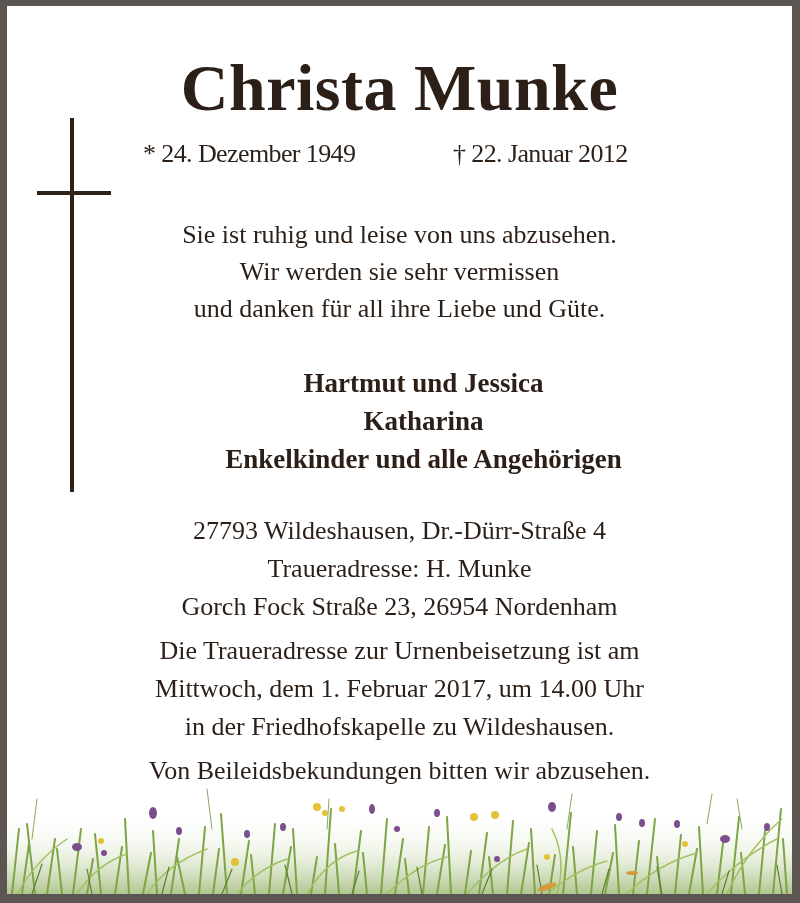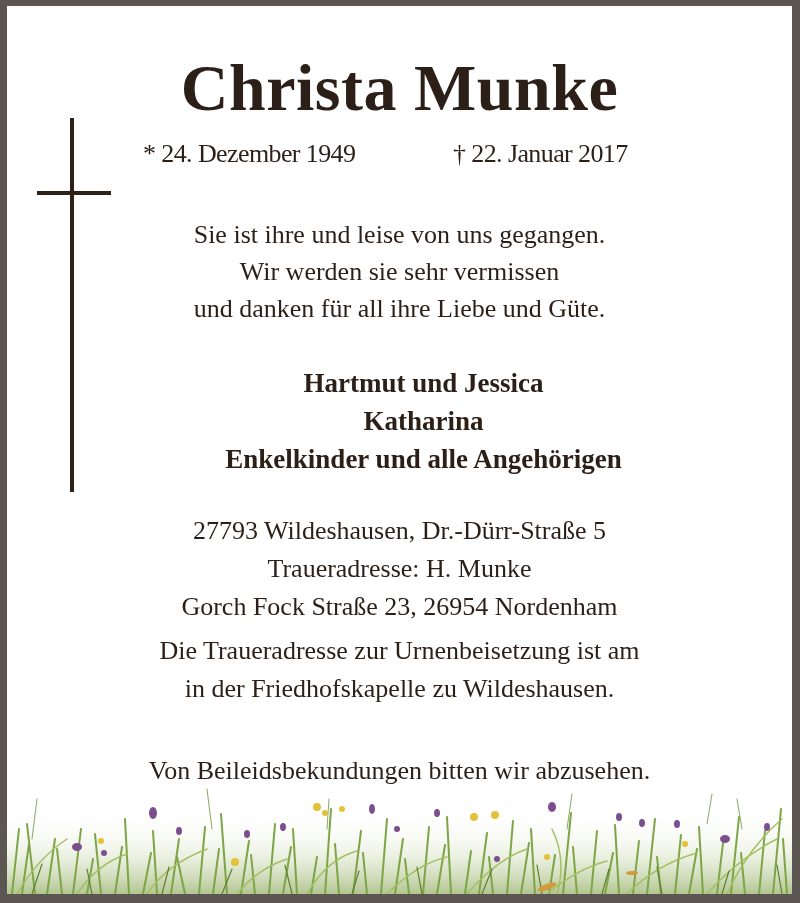--- a/index.html
+++ b/index.html
@@ -91,42 +91,43 @@
   <div class="paper">
 
     <div>
       <div class="cross-vertical"></div>
       <div class="cross-horizontal"></div>
     </div>
 
     <div class="title">Christa Munke</div>
 
     <div class="dates date-birth">* 24. Dezember 1949</div>
-    <div class="dates date-death">† 22. Januar 2017</div>
+    <div class="dates date-death">† 22. Januar 2012</div>
 
     <div class="block poem">
-      <span class="line">Sie ist ihre und leise von uns gegangen.</span>
+      <span class="line">Sie ist ruhig und leise von uns abzusehen.</span>
       <span class="line">Wir werden sie sehr vermissen</span>
       <span class="line">und danken für all ihre Liebe und Güte.</span>
     </div>
 
     <div class="block family">
       <span class="line">Hartmut und Jessica</span>
       <span class="line">Katharina</span>
       <span class="line">Enkelkinder und alle Angehörigen</span>
     </div>
 
     <div class="block address">
-      <span class="line">27793 Wildeshausen, Dr.-Dürr-Straße 5</span>
+      <span class="line">27793 Wildeshausen, Dr.-Dürr-Straße 4</span>
       <span class="line">Traueradresse: H. Munke</span>
       <span class="line">Gorch Fock Straße 23, 26954 Nordenham</span>
     </div>
 
     <div class="block service">
       <span class="line">Die Traueradresse zur Urnenbeisetzung ist am</span>
+      <span class="line">Mittwoch, dem 1. Februar 2017, um 14.00 Uhr</span>
       <span class="line">in der Friedhofskapelle zu Wildeshausen.</span>
     </div>
 
     <div class="block condolence">
       <span class="line">Von Beileidsbekundungen bitten wir abzusehen.</span>
     </div>
 
     <svg class="meadow" viewBox="0 0 785 125" preserveAspectRatio="none" xmlns="http://www.w3.org/2000/svg">
       <defs>
         <linearGradient id="gfade" x1="0" y1="0" x2="0" y2="1">

